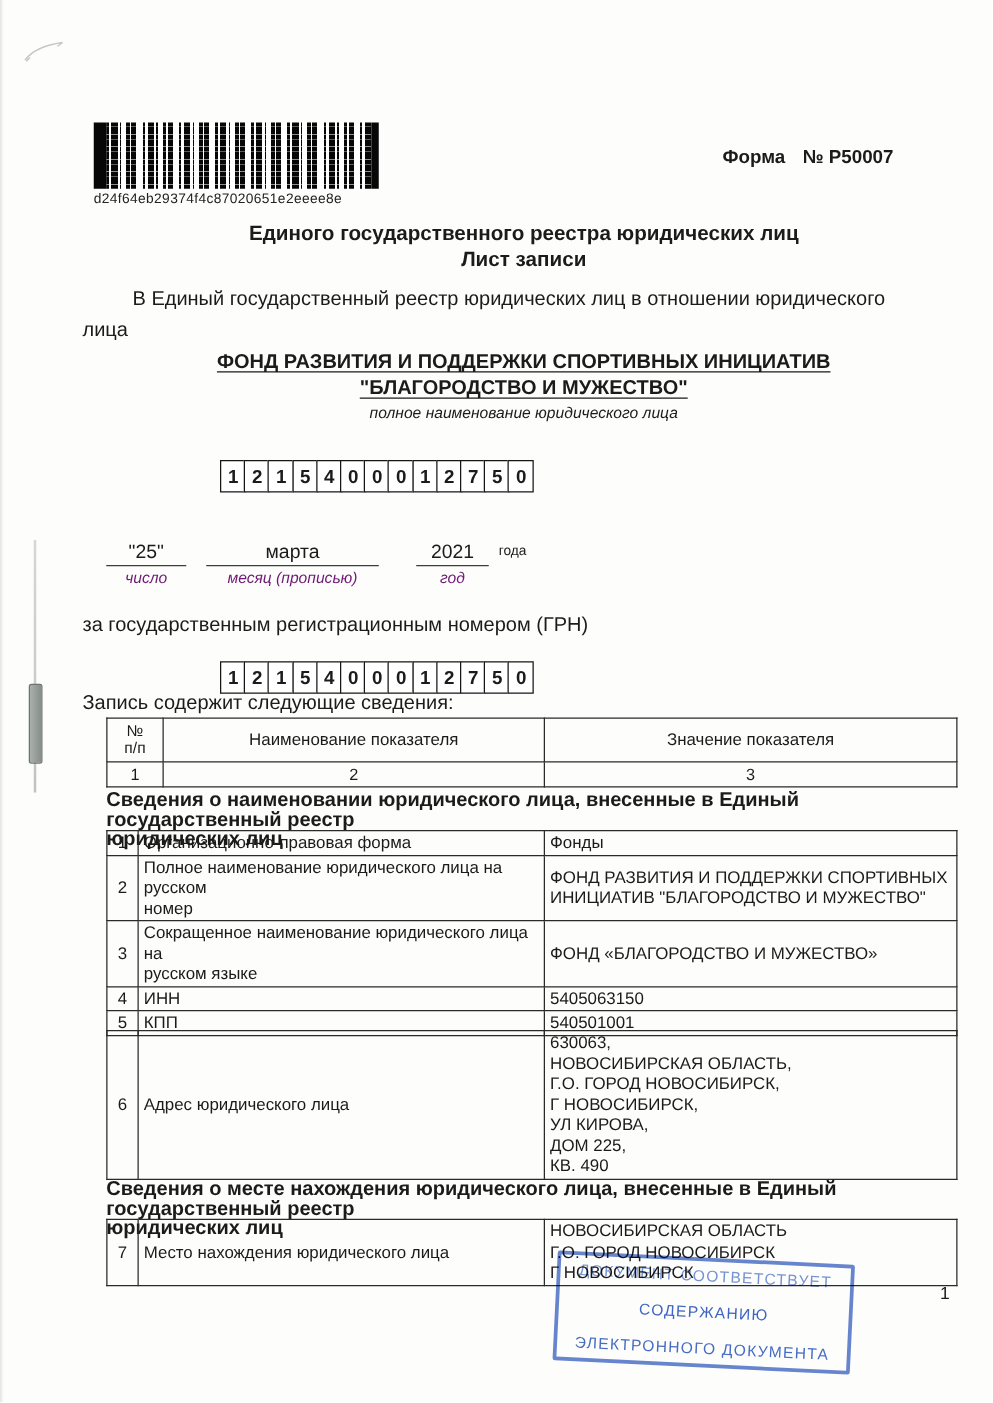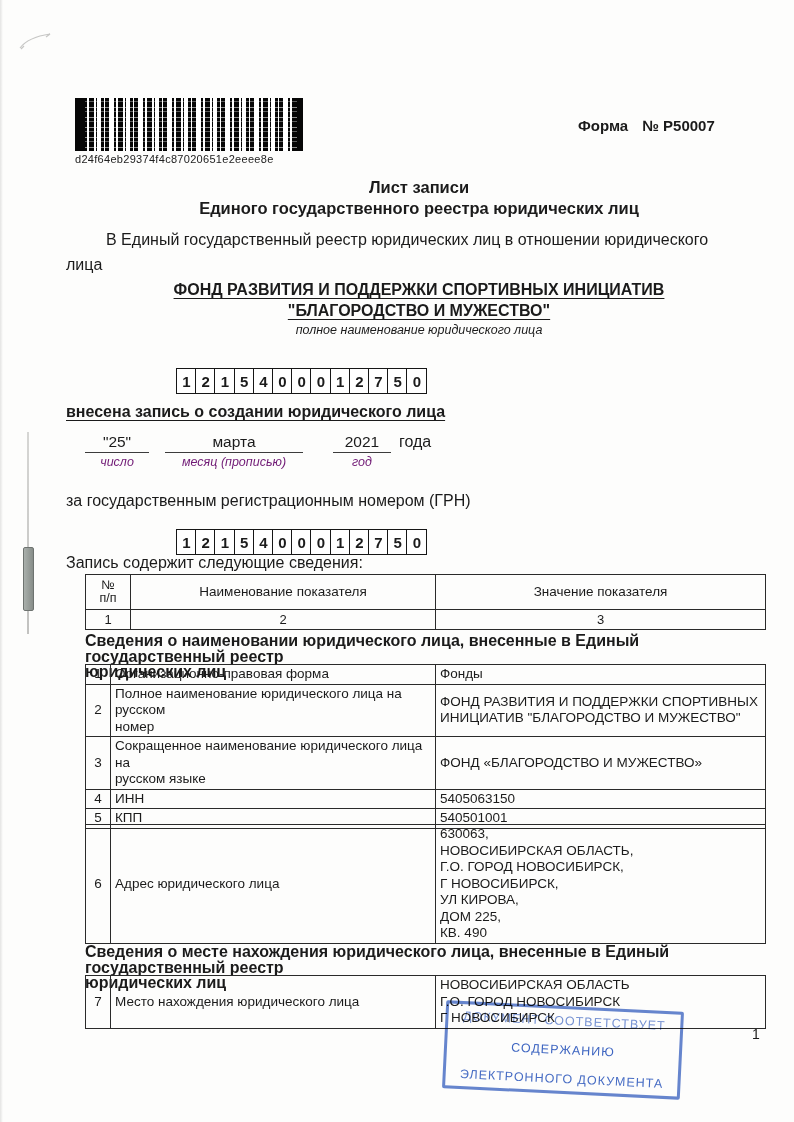--- a/index.html
+++ b/index.html
@@ -51,21 +51,21 @@
   .dbox { width:19px; height:24px; border:1.8px solid #161616; margin-left:-1.8px;
     display:flex; align-items:center; justify-content:center;
     font-weight:bold; font-size:15px; background:#fff; }
   .dbox:first-child { margin-left:0; }
 
   .dateblock { position:absolute; left:66px; top:432px; display:flex; align-items:flex-start; }
   .date-col { display:flex; flex-direction:column; align-items:center; }
   .date-val { display:block; width:100%; text-align:center; font-size:15.5px; line-height:19px;
     border-bottom:1.6px solid #3c3c3c; padding-bottom:1px; }
   .date-lab { font-style:italic; font-size:12.5px; margin-top:2px; color:#701a75; }
-  .date-suffix { font-size:16px; line-height:19px; margin-left:8px; }
+  .date-suffix { font-size:11px; line-height:19px; margin-left:8px; }
 
   table { border-collapse:collapse; table-layout:fixed; width:680px; }
   td { border:1.6px solid #2a2a2a; padding:1px 4px; font-size:13.5px; line-height:16.5px;
     vertical-align:middle; overflow:hidden; }
   .tbl { position:absolute; left:85px; }
   .hdr-num { font-size:12.5px; line-height:13.5px; text-align:center; }
   .hdr { text-align:center; height:32px; }
   .idx td { text-align:center; height:17px; line-height:15px; font-size:13px; }
   .numcell { text-align:center; }
 
@@ -94,22 +94,22 @@
   <div class="staple"></div>
 
   <div class="barcode"></div>
   <div class="barcode-text">d24f64eb29374f4c87020651e2eeee8e</div>
 
   <div class="form-line">
     <span>Форма</span><span class="num">№ Р50007</span>
   </div>
 
   <div class="title">
+    <div>Единого государственного реестра юридических лиц</div>
     <div>Лист записи</div>
-    <div>Единого государственного реестра юридических лиц</div>
   </div>
 
   <div class="intro preline">В Единый государственный реестр юридических лиц в отношении юридического
 лица</div>
 
   <div class="orgblock">
     <div class="orgname">ФОНД РАЗВИТИЯ И ПОДДЕРЖКИ СПОРТИВНЫХ ИНИЦИАТИВ</div>
     <div class="orgname">"БЛАГОРОДСТВО И МУЖЕСТВО"</div>
     <div class="orgcaption">полное наименование юридического лица</div>
   </div>
@@ -123,21 +123,20 @@
     <span class="dbox">0</span>
     <span class="dbox">0</span>
     <span class="dbox">0</span>
     <span class="dbox">1</span>
     <span class="dbox">2</span>
     <span class="dbox">7</span>
     <span class="dbox">5</span>
     <span class="dbox">0</span>
   </div>
 
-  <div class="plabel ul-bold" style="top:403px;">внесена запись о создании юридического лица</div>
 
   <div class="dateblock">
     <div class="date-col" style="width:64px; margin-left:19px;">
       <span class="date-val">"25"</span>
       <span class="date-lab">число</span>
     </div>
     <div class="date-col" style="width:138px; margin-left:16px;">
       <span class="date-val">марта</span>
       <span class="date-lab">месяц (прописью)</span>
     </div>

